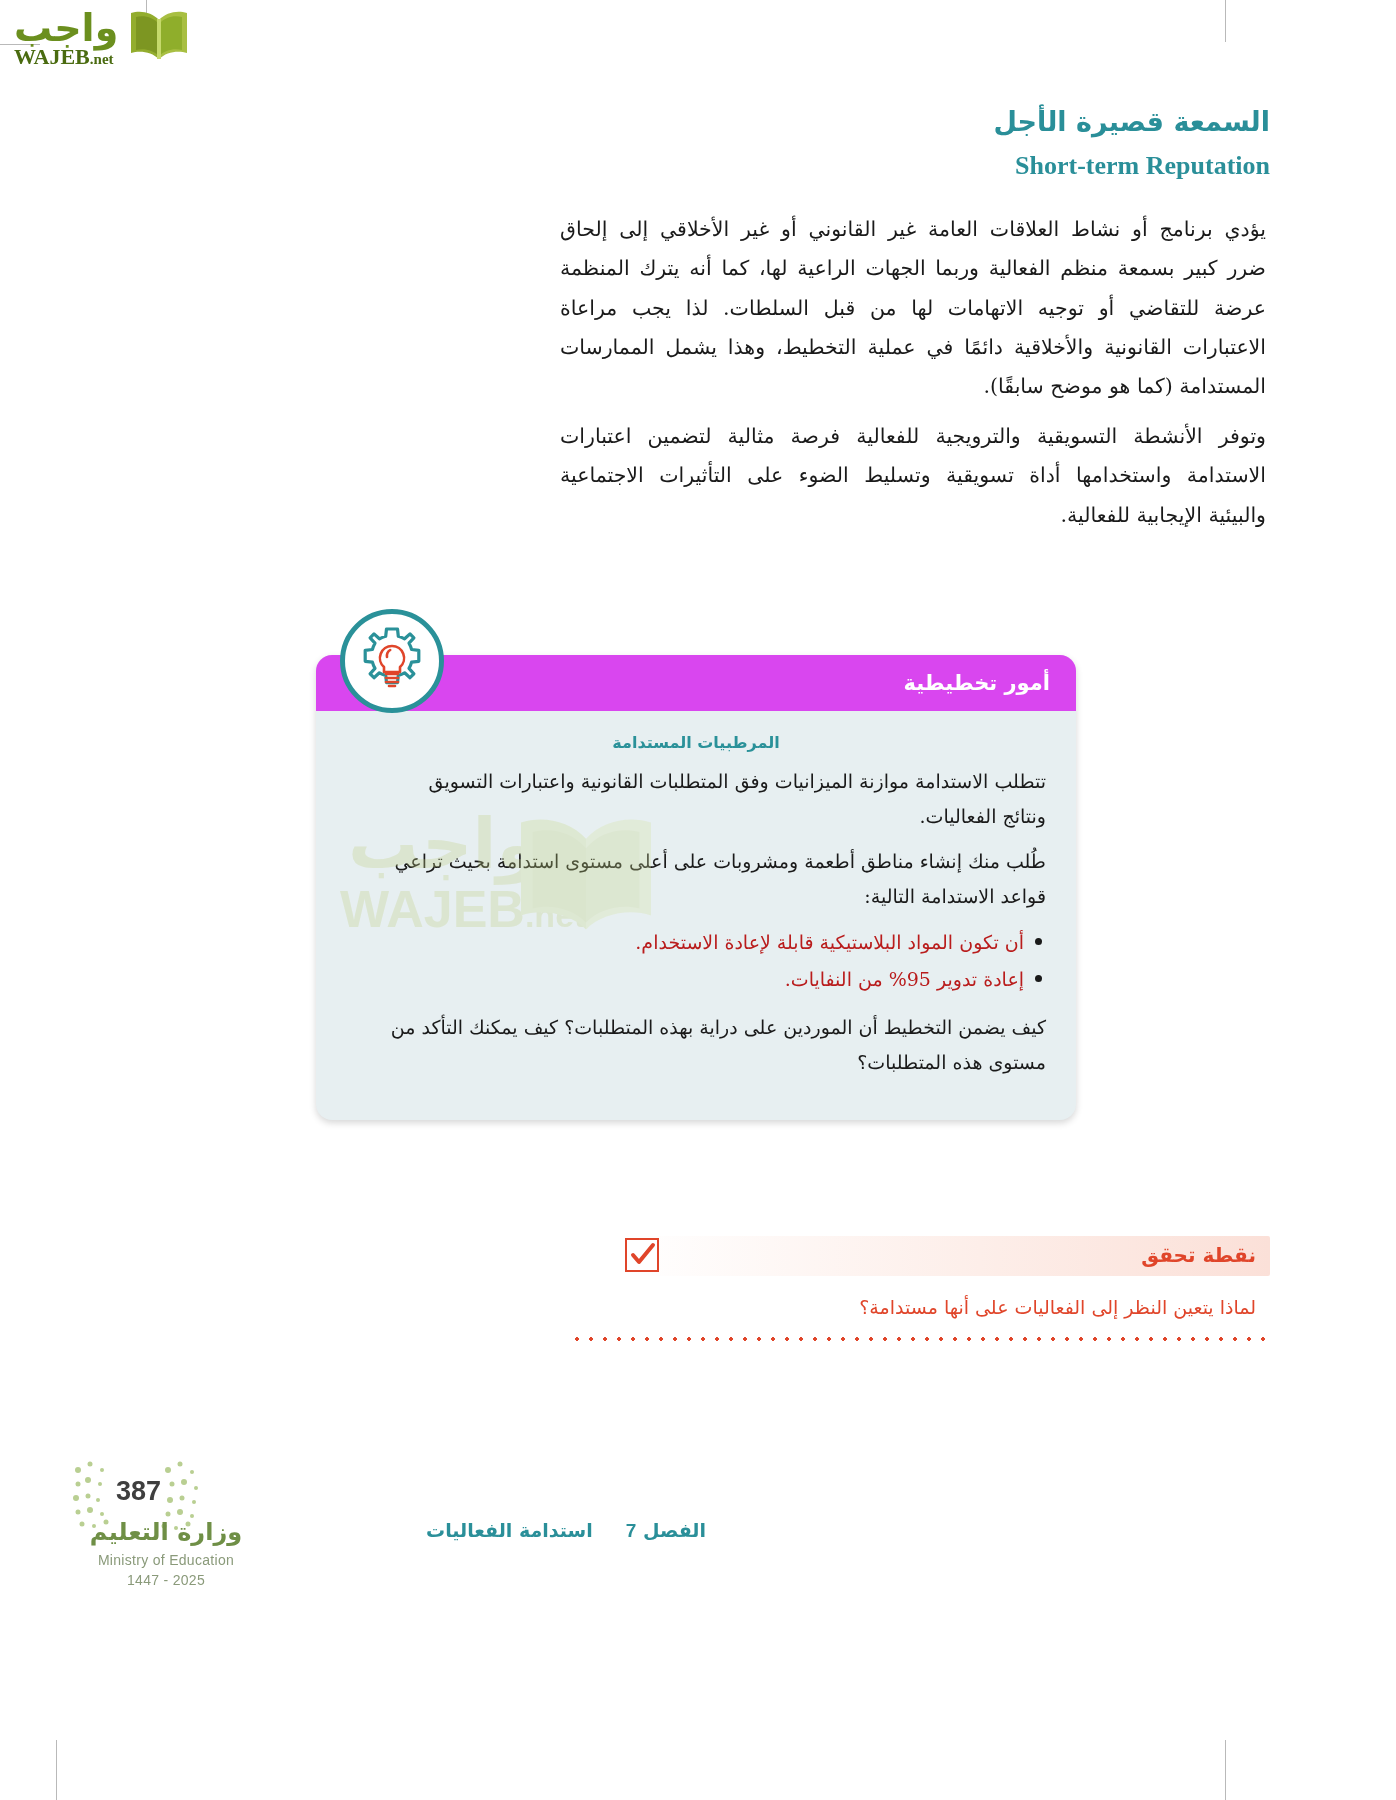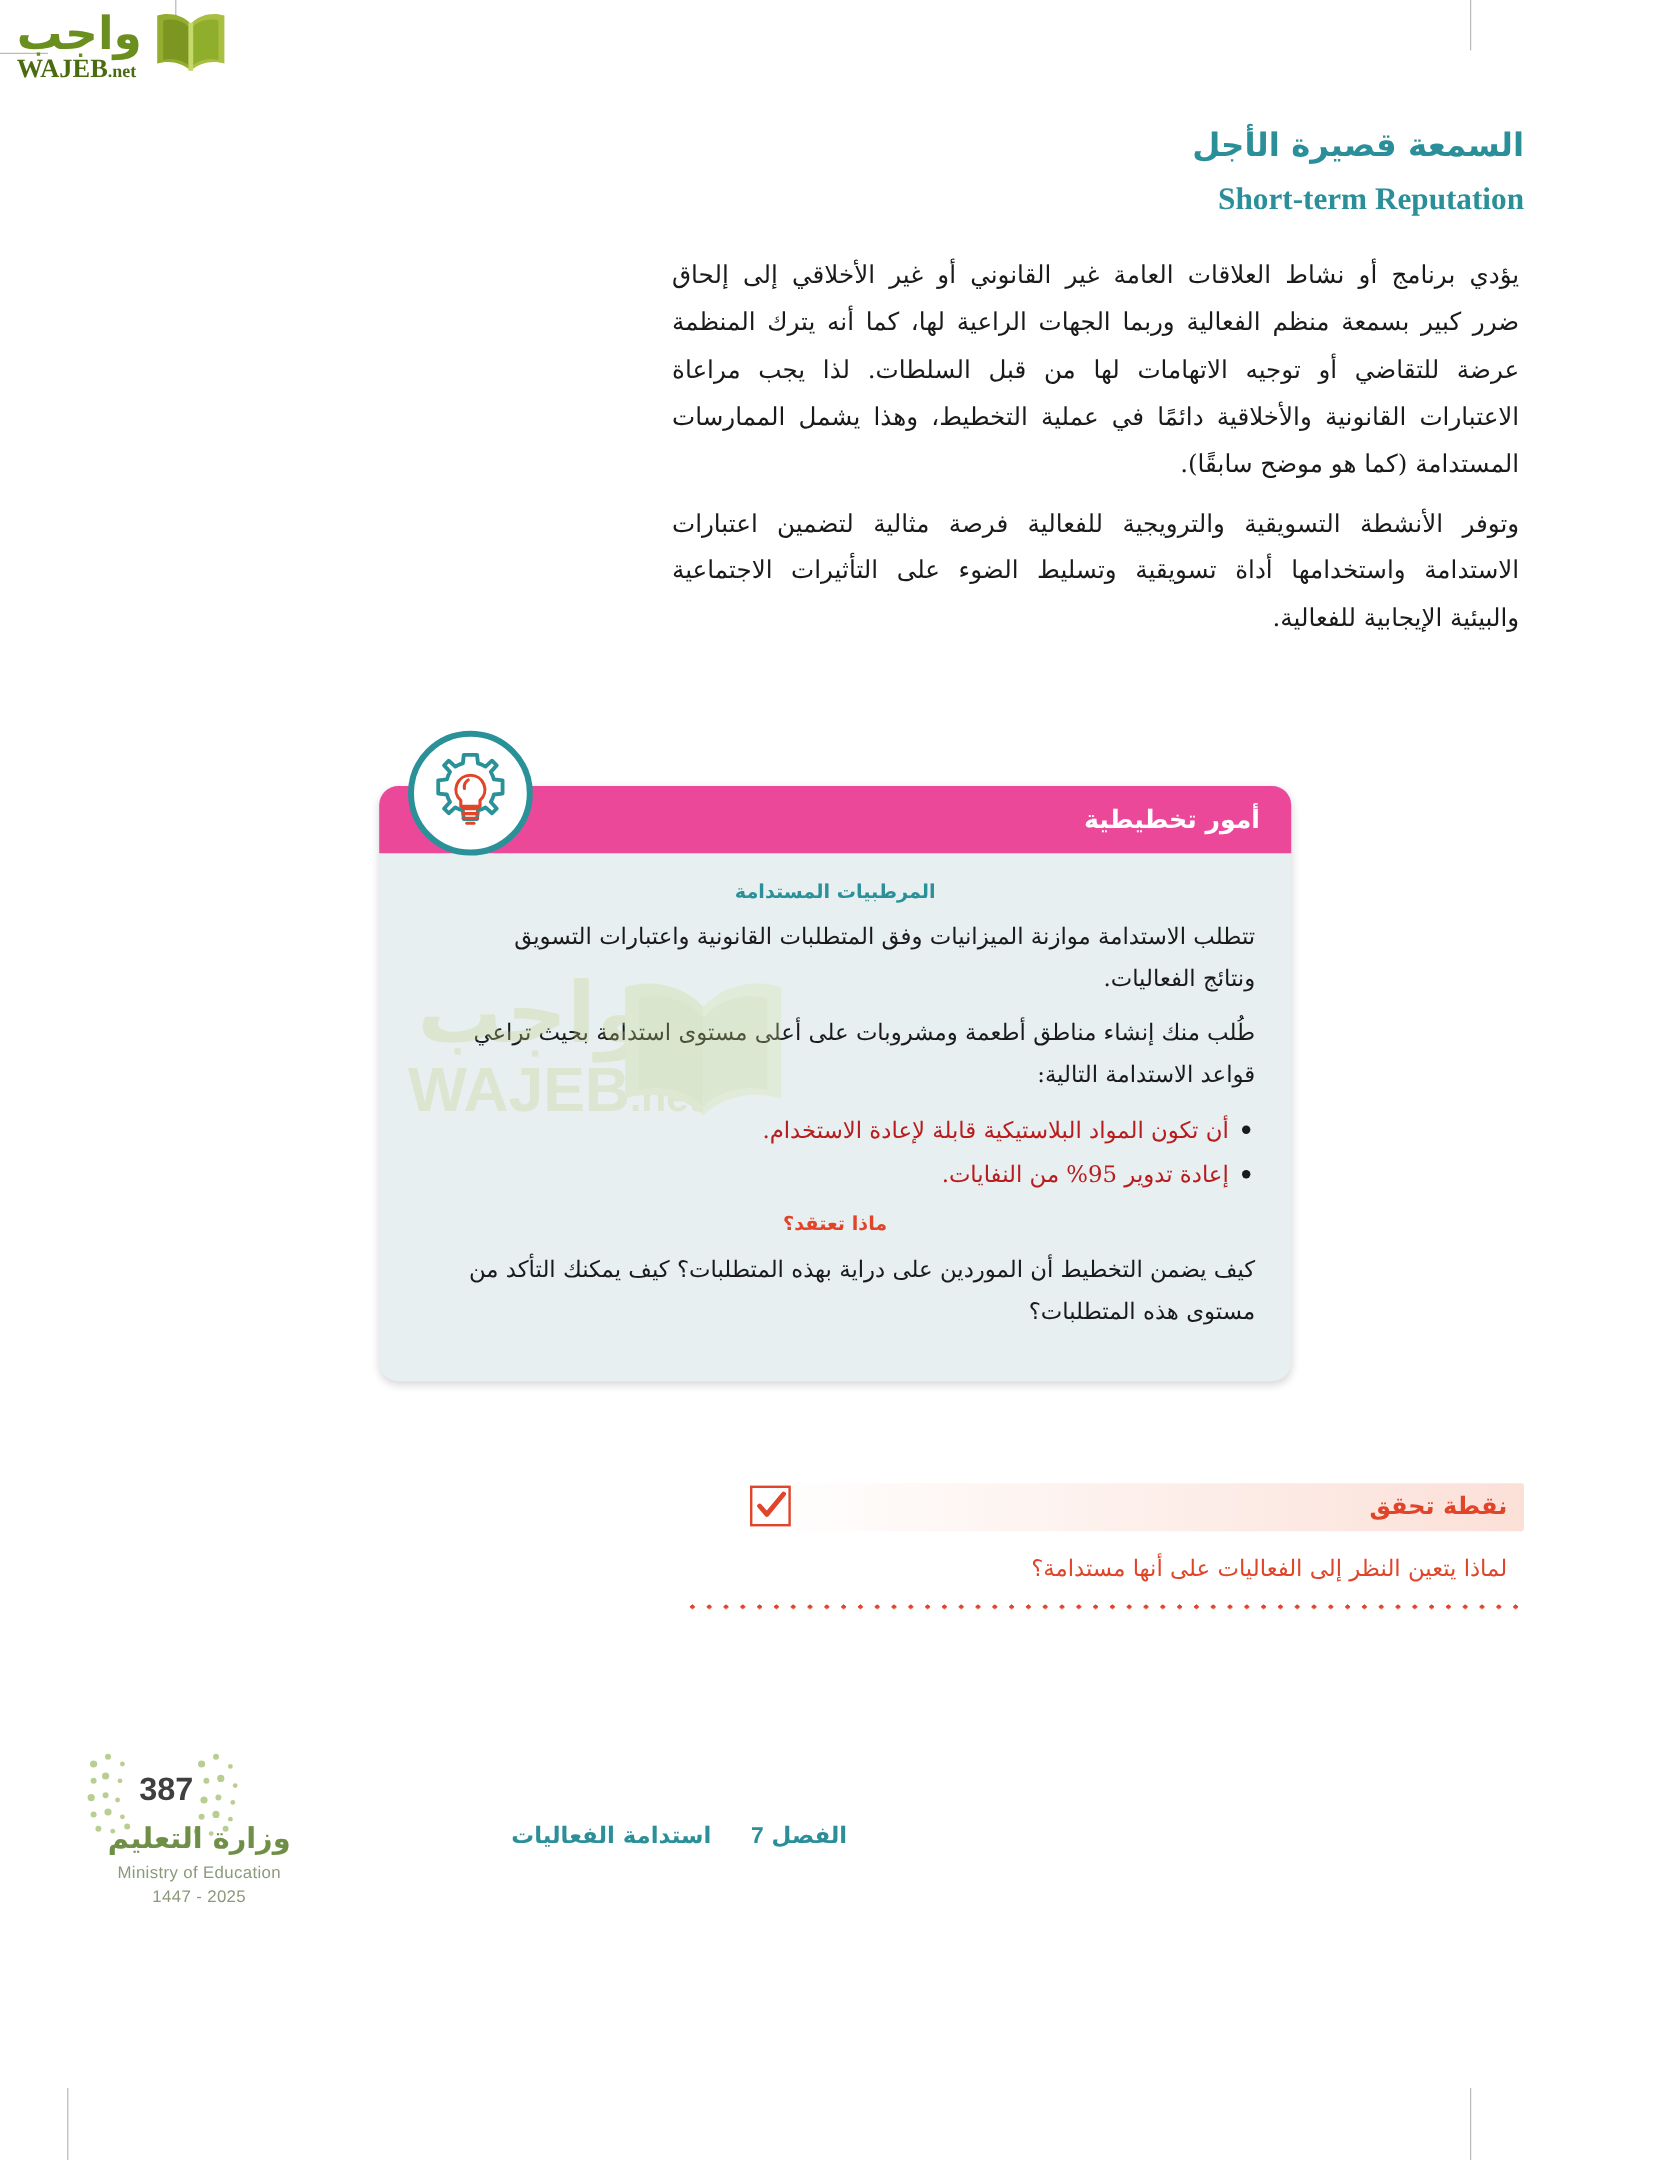--- a/index.html
+++ b/index.html
@@ -63,21 +63,21 @@
 
   
   .infobox{
     position:absolute;right:320px;top:655px;width:760px;
     border-radius:16px;
     background:#e7eff1;
     box-shadow:0 3px 7px rgba(0,0,0,.16);
     overflow:visible;
   }
   .ib-header{
-    height:56px;background:#ec4899;
+    height:56px;background:#d946ef;
     border-top-left-radius:16px;border-top-right-radius:16px;
     display:flex;align-items:center;justify-content:flex-start;
     padding:0 26px;
   }
   .ib-title{
     font-family:"DejaVu Sans",sans-serif;
     font-size:21px;font-weight:700;color:#ffffff;letter-spacing:1px;
   }
   .ib-body{
     padding:22px 30px 30px 30px;
@@ -284,21 +284,20 @@
     <div class="ib-p">
       <div>طُلب منك إنشاء مناطق أطعمة ومشروبات على أعلى مستوى استدامة بحيث تراعي</div>
       <div>قواعد الاستدامة التالية:</div>
     </div>
 
     <ul class="ib-list">
       <li>أن تكون المواد البلاستيكية قابلة لإعادة الاستخدام.</li>
       <li>إعادة تدوير 95% من النفايات.</li>
     </ul>
 
-    <div class="ib-sub red">ماذا تعتقد؟</div>
 
     <div class="ib-p">
       <div>كيف يضمن التخطيط أن الموردين على دراية بهذه المتطلبات؟ كيف يمكنك التأكد من</div>
       <div>مستوى هذه المتطلبات؟</div>
     </div>
   </div>
 </div>
 
 <div class="checkpoint">
   <div class="cp-bar">

